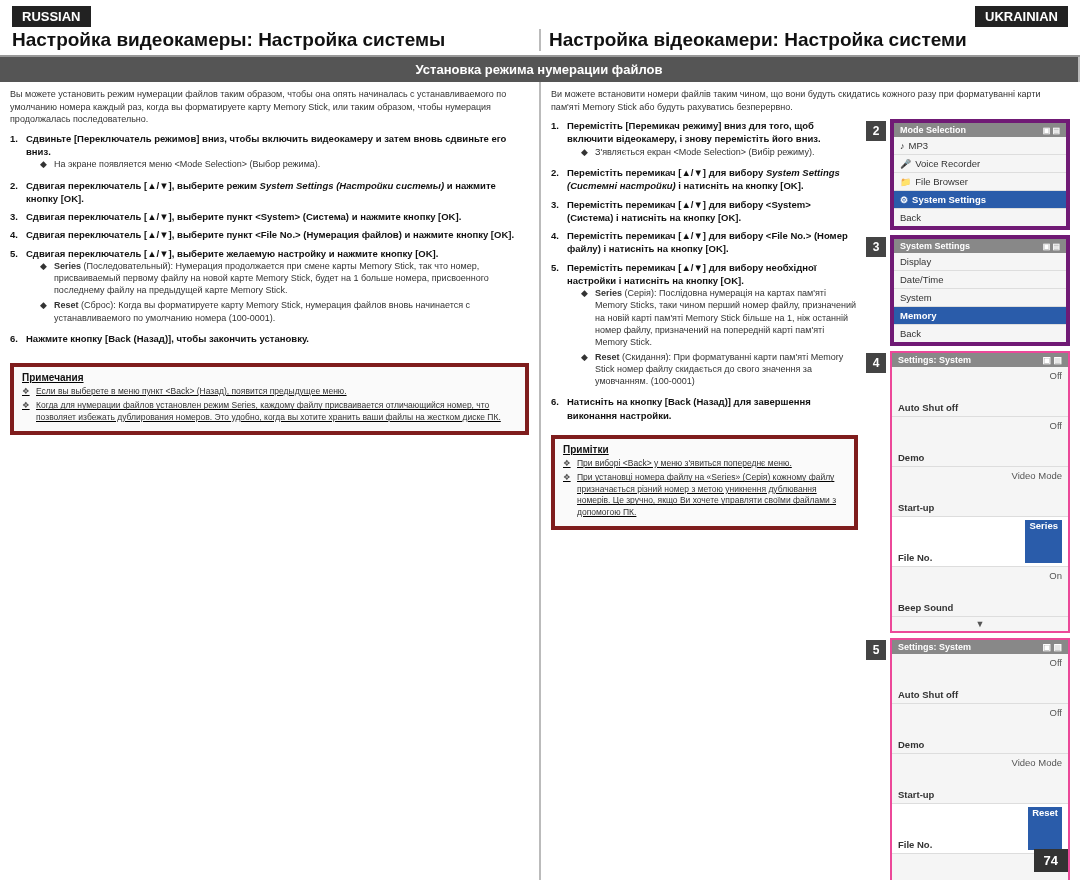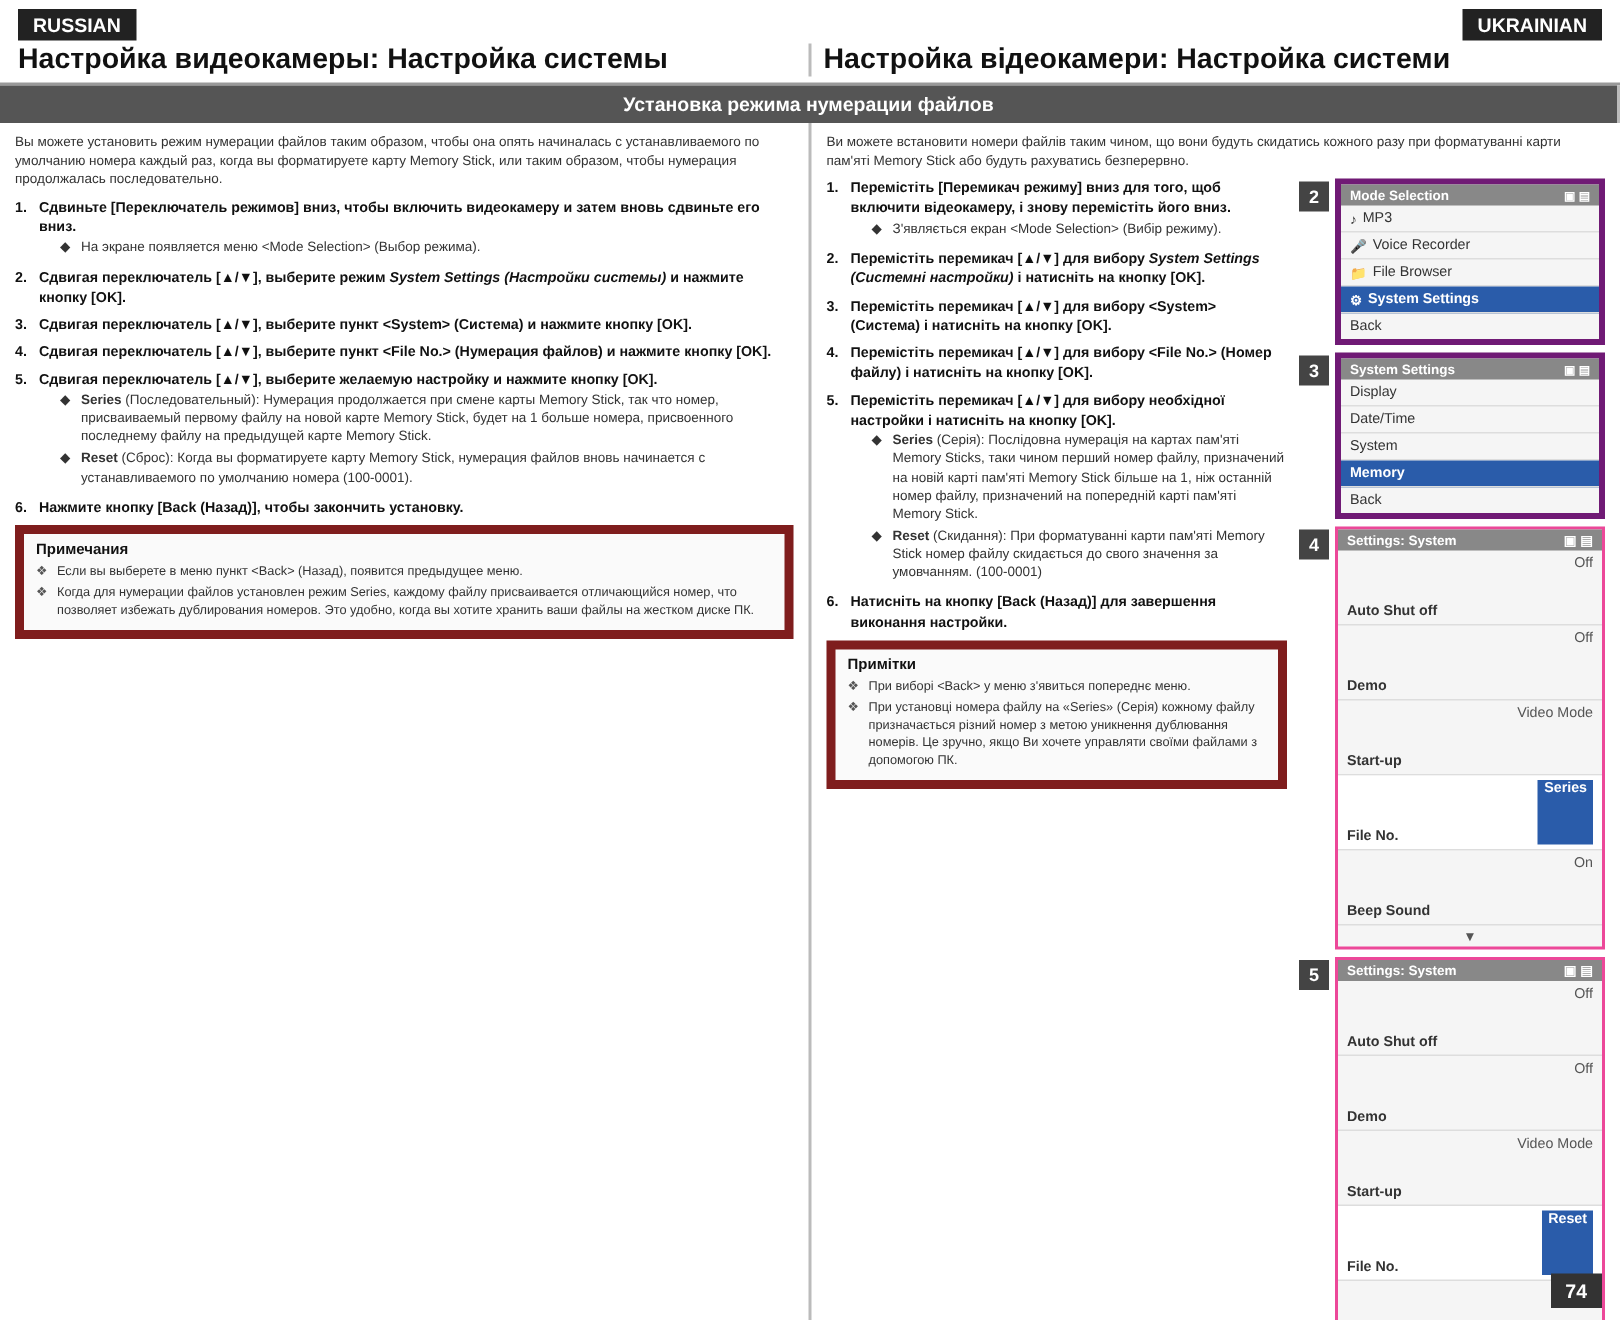--- a/index.html
+++ b/index.html
@@ -124,24 +124,25 @@
     }
     .settings-row.file-no-selected .value-selected {
       background: #2a5caa;
       color: #fff;
       padding: 0 4px;
       font-weight: bold;
     }
 
     
     .notes-box {
-      border: 6px solid #7f1d1d;
+      border: 4px solid #7f1d1d;
       padding: 5px 8px;
-      margin-top: 0;
+      margin-top: 13px;
       background: #fafafa;
+      text-decoration: underline;
     }
     .notes-title {
       font-weight: bold;
       font-size: 10px;
       margin-bottom: 3px;
       color: #111;
     }
     .note-item {
       display: flex;
       gap: 4px;

